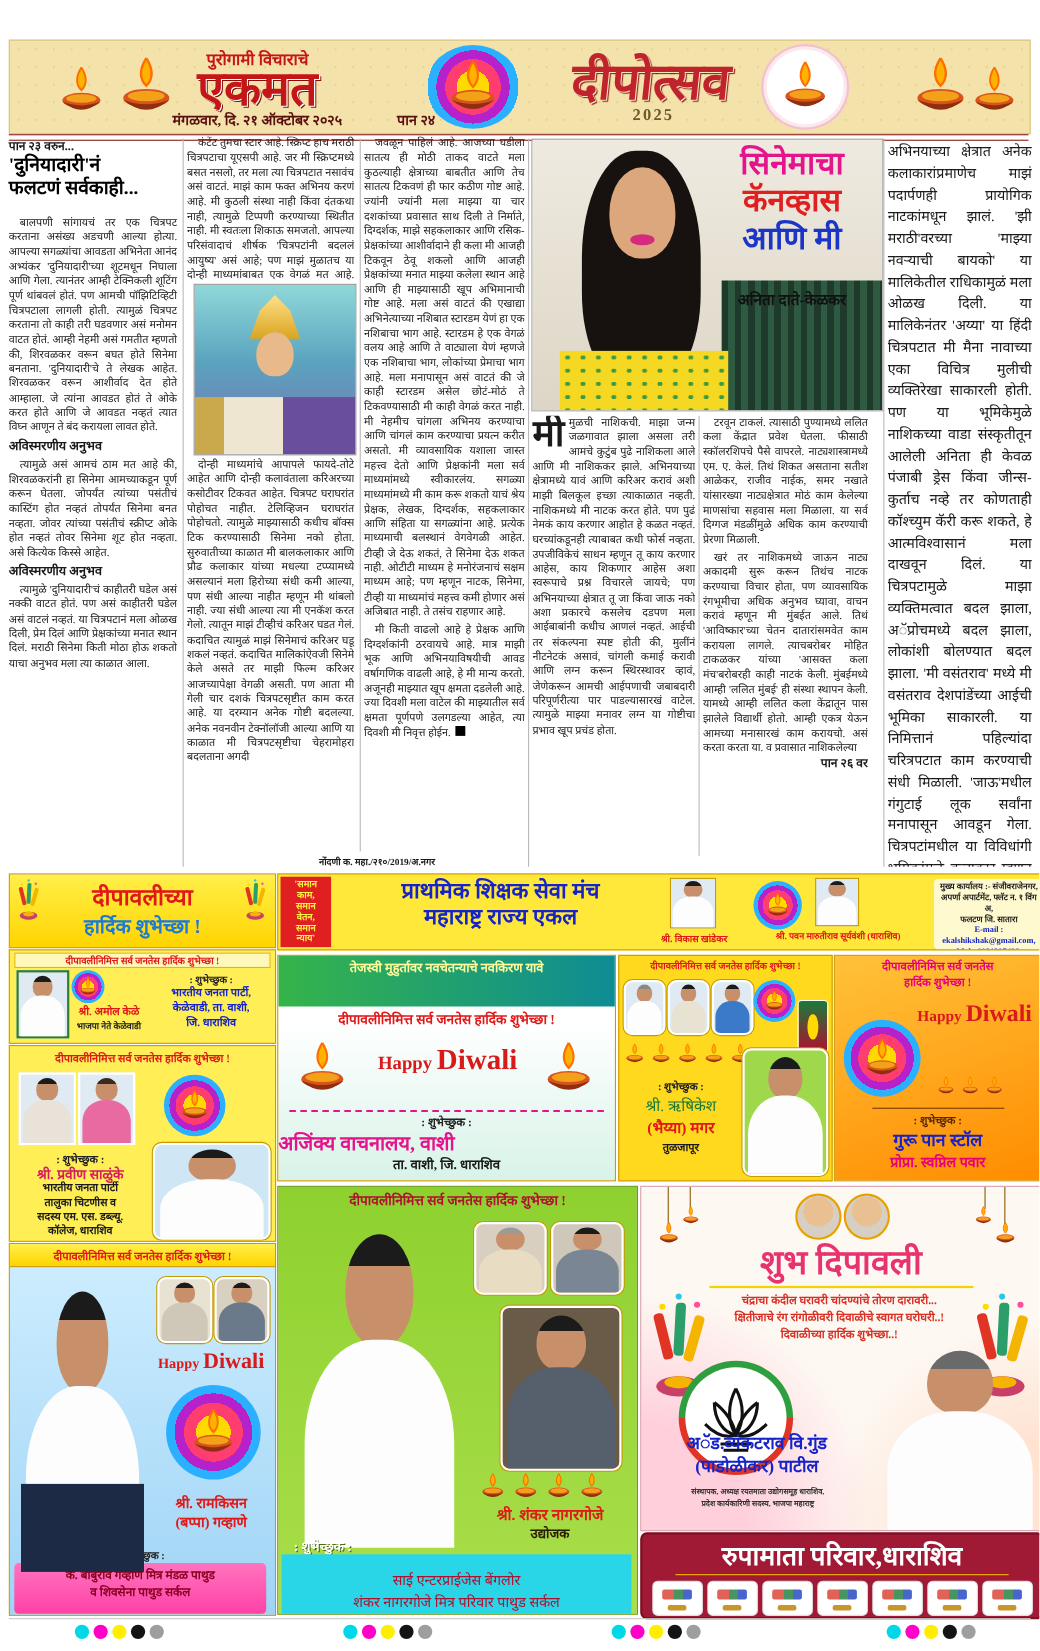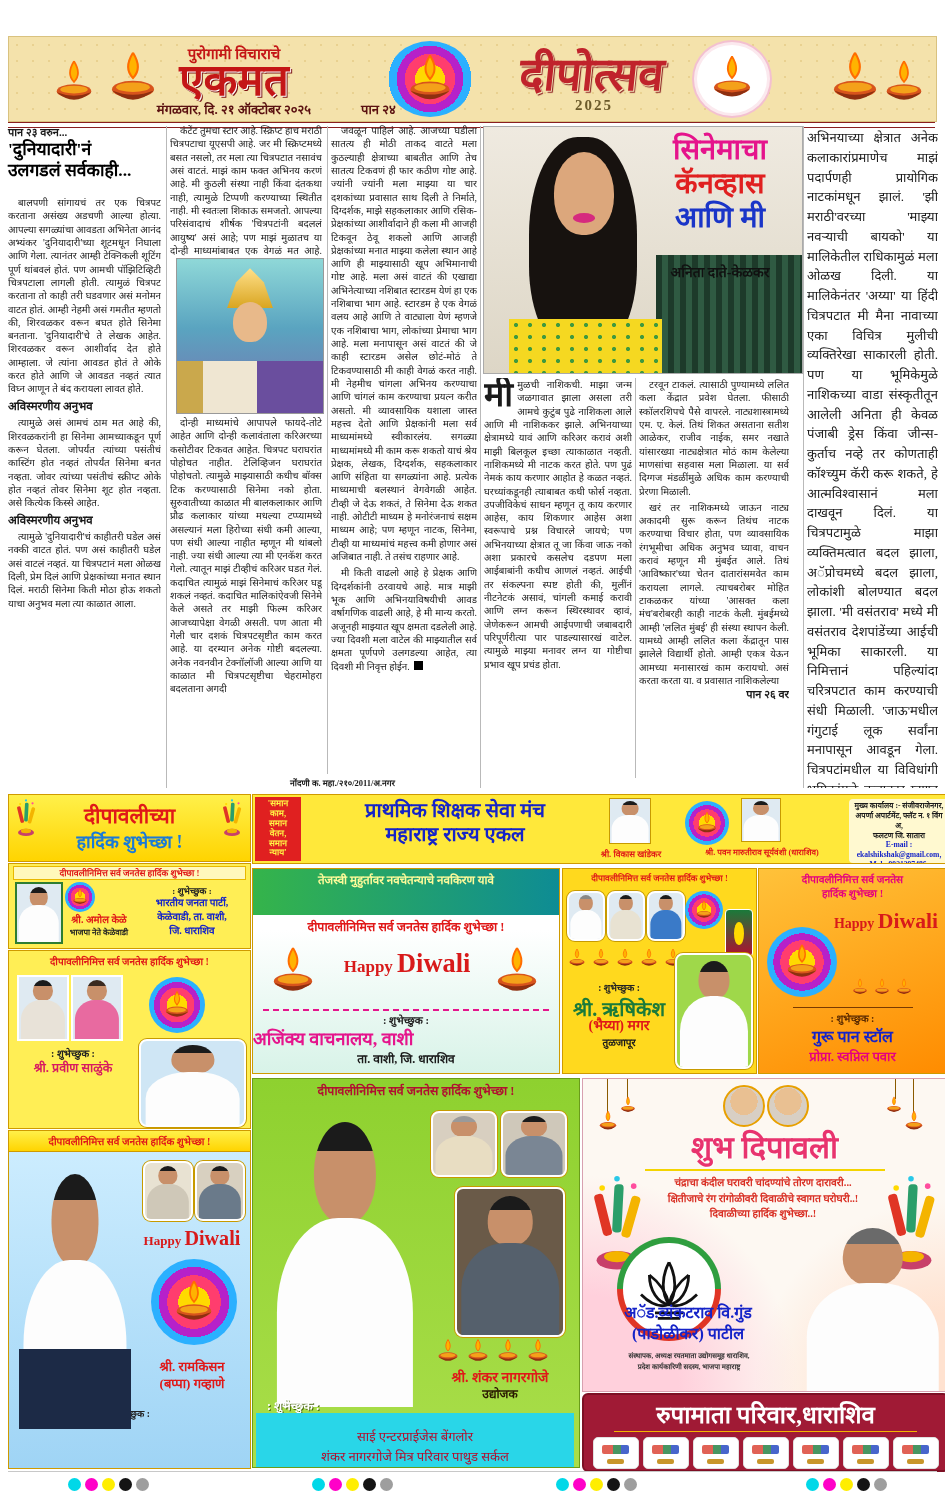--- a/index.html
+++ b/index.html
@@ -149,21 +149,21 @@
 
   <div class="abs rule-v" style="left:166px;top:126px;height:662px"></div>
   <div class="abs rule-v" style="left:327px;top:126px;height:648px"></div>
   <div class="abs rule-v" style="left:480px;top:126px;height:662px"></div>
   <div class="abs rule-v" style="left:635px;top:378px;height:400px"></div>
   <div class="abs rule-v" style="left:803px;top:126px;height:662px"></div>
 
   <div class="abs cont-label" style="left:8px;top:124px;width:152px">पान २३ वरुन...</div>
   <div class="abs headline-drama" style="left:8px;top:139px;width:154px">
     <span>'दुनियादारी'नं</span><br>
-    <span>उलगडलं सर्वकाही...</span>
+    <span>फलटणं सर्वकाही...</span>
   </div>
   <div class="abs body-col" style="left:8px;top:196px;width:153px;height:592px">
     <p>बालपणी सांगायचं तर एक चित्रपट करताना असंख्य अडचणी आल्या होत्या. आपल्या सगळ्यांचा आवडता अभिनेता आनंद अभ्यंकर 'दुनियादारी'च्या शूटमधून निघाला आणि गेला. त्यानंतर आम्ही टेक्निकली शूटिंग पूर्ण थांबवलं होतं. पण आमची पॉझिटिव्हिटी चित्रपटाला लागली होती. त्यामुळं चित्रपट करताना तो काही तरी घडवणार असं मनोमन वाटत होतं. आम्ही नेहमी असं गमतीत म्हणतो की, शिरवळकर वरून बघत होते सिनेमा बनताना. 'दुनियादारी'चे ते लेखक आहेत. शिरवळकर वरून आशीर्वाद देत होते आम्हाला. जे त्यांना आवडत होतं ते ओके करत होते आणि जे आवडत नव्हतं त्यात विघ्न आणून ते बंद करायला लावत होते.</p>
     <div class="sub-head">अविस्मरणीय अनुभव</div>
     <p>त्यामुळे असं आमचं ठाम मत आहे की, शिरवळकरांनी हा सिनेमा आमच्याकडून पूर्ण करून घेतला. जोपर्यंत त्यांच्या पसंतीचं कास्टिंग होत नव्हतं तोपर्यंत सिनेमा बनत नव्हता. जोवर त्यांच्या पसंतीचं स्क्रीप्ट ओके होत नव्हतं तोवर सिनेमा शूट होत नव्हता. असे कित्येक किस्से आहेत.</p>
     <div class="sub-head">अविस्मरणीय अनुभव</div>
     <p>त्यामुळे 'दुनियादारी'चं काहीतरी घडेल असं नक्की वाटत होतं. पण असं काहीतरी घडेल असं वाटलं नव्हतं. या चित्रपटानं मला ओळख दिली, प्रेम दिलं आणि प्रेक्षकांच्या मनात स्थान दिलं. मराठी सिनेमा किती मोठा होऊ शकतो याचा अनुभव मला त्या काळात आला.</p>
   </div>
 
   <div class="abs body-col" style="left:170px;top:124px;width:152px;height:132px">
@@ -203,21 +203,21 @@
   </div>
 
   <div class="abs body-col" style="left:639px;top:378px;width:150px;height:398px">
     <p>टरवून टाकलं. त्यासाठी पुण्यामध्ये ललित कला केंद्रात प्रवेश घेतला. फीसाठी स्कॉलरशिपचे पैसे वापरले. नाट्यशास्त्रामध्ये एम. ए. केलं. तिथं शिकत असताना सतीश आळेकर, राजीव नाईक, समर नखाते यांसारख्या नाट्यक्षेत्रात मोठं काम केलेल्या माणसांचा सहवास मला मिळाला. या सर्व दिग्गज मंडळींमुळे अधिक काम करण्याची प्रेरणा मिळाली.</p>
     <p><span>खरं तर नाशिकमध्ये जाऊन नाट्य अकादमी सुरू करून तिथंच नाटक करण्याचा विचार होता, पण व्यावसायिक रंगभूमीचा अधिक अनुभव घ्यावा, वाचन करावं म्हणून मी मुंबईत आले. तिथं 'आविष्कार'च्या चेतन दातारांसमवेत काम करायला लागले. त्याचबरोबर मोहित टाकळकर यांच्या 'आसक्त कला मंच'बरोबरही काही नाटकं केली. मुंबईमध्ये आम्ही 'ललित मुंबई' ही संस्था स्थापन केली. यामध्ये आम्ही ललित कला केंद्रातून पास झालेले विद्यार्थी होतो. आम्ही एकत्र येऊन आमच्या मनासारखं काम करायचो. असं करता करता या. व प्रवासात नाशिकलेल्या</span>
       <span class="cont-to">पान २६ वर</span></p>
   </div>
 
   <div class="abs col-large" style="left:807px;top:128px;width:131px;height:660px">अभिनयाच्या क्षेत्रात अनेक कलाकारांप्रमाणेच माझं पदार्पणही प्रायोगिक नाटकांमधून झालं. 'झी मराठी'वरच्या 'माझ्या नवऱ्याची बायको' या मालिकेतील राधिकामुळं मला ओळख दिली. या मालिकेनंतर 'अय्या' या हिंदी चित्रपटात मी मैना नावाच्या एका विचित्र मुलीची व्यक्तिरेखा साकारली होती. पण या भूमिकेमुळे नाशिकच्या वाडा संस्कृतीतून आलेली अनिता ही केवळ पंजाबी ड्रेस किंवा जीन्स-कुर्ताच नव्हे तर कोणताही कॉश्च्युम कॅरी करू शकते, हे आत्मविश्वासानं मला दाखवून दिलं. या चित्रपटामुळे माझा व्यक्तिमत्वात बदल झाला, अॅप्रोचमध्ये बदल झाला, लोकांशी बोलण्यात बदल झाला. 'मी वसंतराव' मध्ये मी वसंतराव देशपांडेंच्या आईची भूमिका साकारली. या निमित्तानं पहिल्यांदा चरित्रपटात काम करण्याची संधी मिळाली. 'जाऊ'मधील गंगुटाई लूक सर्वांना मनापासून आवडून गेला. चित्रपटांमधील या विविधांगी भूमिकांमुळे कलाकार म्हणून स्वतःला नव्यानं सिद्ध करण्याची संधी मिळाली. नाटक, मालिका आणि सिनेमा या तिन्ही माध्यमांची स्वतःची एक वेगळी ताकद आहे. सिनेमाचा कॅनव्हास मोठा असल्याने तिथल्या प्रेक्षकांची पाठीवर थाप मिळण्याला एक वेगळं महत्व आहे.</div>
 
-  <div class="abs" style="left:290px;top:777px;font-size:8.5px;font-weight:bold">नोंदणी क. महा./२१०/2011/अ.नगर</div>
+  <div class="abs" style="left:290px;top:777px;font-size:8.5px;font-weight:bold">नोंदणी क. महा./२१०/2019/अ.नगर</div>
 
   <div class="abs ad yellow" style="left:8px;top:794px;width:241px;height:66px;text-align:center">
     <svg class="abs" style="left:4px;top:4px" width="26" height="40">
         <use href="#cracker"></use>
       </svg>
     <svg class="abs" style="left:210px;top:4px" width="26" height="40">
         <use href="#cracker"></use>
       </svg>
     <div style="margin-top:6px;font-weight:bold;font-size:21px;color:#e01818">दीपावलीच्या</div>
     <div style="font-weight:bold;font-size:18px;color:#1a7ad8">हार्दिक शुभेच्छा !</div>
@@ -245,20 +245,26 @@
     <div class="ad-head" style="margin:3px 2px;font-size:10px">दीपावलीनिमित्त सर्व जनतेस हार्दिक शुभेच्छा !</div>
     <div class="avatar" style="left:8px;top:24px;width:48px;height:62px;--shirt:#e8e2d8;border:2px solid #fff"></div>
     <div class="avatar" style="left:62px;top:24px;width:48px;height:62px;--shirt:#e86aa0;--hair:#3a2a20;border:2px solid #fff"></div>
     <div class="abs burst" style="left:140px;top:26px;width:56px;height:56px">
       <svg width="30" height="34">
           <use href="#diya"></use>
         </svg>
       </div>
     <div class="abs lbl" style="left:4px;top:95px;width:120px;font-size:10px">: शुभेच्छुक :</div>
     <div class="abs" style="left:4px;top:108px;width:120px;text-align:center;font-weight:bold;font-size:12.5px;color:#d81b60">श्री. प्रवीण साळुंके</div>
+    <div class="abs" style="left:4px;top:124px;width:120px;text-align:center;font-weight:bold;font-size:9.8px;line-height:1.32">
+      <div>भारतीय जनता पार्टी</div>
+      <div>तालुका चिटणीस व</div>
+      <div>सदस्य एम. एस. डब्ल्यू.</div>
+      <div>कॉलेज, धाराशिव</div>
+    </div>
     <div class="avatar frame" style="left:130px;top:88px;width:103px;height:84px;--shirt:#fdfdfd;--bg:#cfe6f5"></div>
   </div>
 
   <div class="abs ad" style="left:8px;top:1130px;width:241px;height:337px;background:linear-gradient(180deg,#cfeeff,#9fd4f5)">
     <div class="ad-head yellow" style="font-size:10.2px;padding:3px 0;border-bottom:1px solid #cf9a00">दीपावलीनिमित्त सर्व जनतेस हार्दिक शुभेच्छा !</div>
     <div class="avatar" style="left:10px;top:30px;width:112px;height:268px;--shirt:#fdfdfd;--bg:transparent">
         <div class="pants"></div>
       </div>
     <div class="avatar frame" style="left:134px;top:30px;width:46px;height:56px;--shirt:#cfc8b8;--bg:#e8e2d2"></div>
     <div class="avatar frame" style="left:186px;top:30px;width:46px;height:56px;--shirt:#6a7a8a;--bg:#d8d0c0"></div>
@@ -269,20 +275,24 @@
     <div class="abs burst" style="left:142px;top:128px;width:86px;height:86px">
       <svg width="46" height="52">
           <use href="#diya"></use>
         </svg>
       </div>
     <div class="abs" style="left:128px;top:228px;width:110px;text-align:center;font-weight:bold;font-size:13px;color:#e01818;line-height:1.3">
       <div>श्री. रामकिसन</div>
       <div>(बप्पा) गव्हाणे</div>
     </div>
     <div class="abs lbl" style="left:60px;top:276px;width:120px;font-size:9.5px">: शुभेच्छुक :</div>
+    <div class="abs" style="left:4px;top:290px;width:229px;height:42px;background:linear-gradient(180deg,#ff74be,#ff41a8);border-radius:4px;text-align:center;color:#8a0020;font-weight:bold;font-size:10.8px;line-height:1.45;padding-top:4px">
+      <div>कै. बाबुराव गव्हाणे मित्र मंडळ पाथुड</div>
+      <div>व शिवसेना पाथुड सर्कल</div>
+    </div>
   </div>
 
   <div class="abs ad" style="left:252px;top:794px;width:693px;height:68px;background:#ffe83a">
     <div class="abs" style="left:2px;top:2px;width:46px;height:62px;background:#e02020;color:#fff344;font-weight:bold;font-size:8.6px;text-align:center;line-height:1.15;padding-top:2px">
       <div>'समान</div>
       <div>काम,</div>
       <div>समान</div>
       <div>वेतन,</div>
       <div>समान</div>
       <div>न्याय'</div>
@@ -359,21 +369,21 @@
         </svg>
       <svg width="20" height="22">
           <use href="#diya"></use>
         </svg>
       <svg width="20" height="22">
           <use href="#diya"></use>
         </svg>
     </div>
     <div class="avatar frame" style="left:112px;top:84px;width:74px;height:112px;--shirt:#fdfdfd;--bg:#9fd84a"></div>
     <div class="abs lbl" style="left:2px;top:112px;width:108px;font-size:9.5px">: शुभेच्छुक :</div>
-    <div class="abs" style="left:2px;top:126px;width:108px;text-align:center;font-weight:bold;font-size:20px;color:#1a7a3a">श्री. ऋषिकेश</div>
+    <div class="abs" style="left:2px;top:126px;width:108px;text-align:center;font-weight:normal;font-size:14px;color:#1a7a3a">श्री. ऋषिकेश</div>
     <div class="abs" style="left:2px;top:146px;width:108px;text-align:center;font-weight:bold;font-size:14px;color:#e01818">(भैय्या) मगर</div>
     <div class="abs" style="left:2px;top:166px;width:108px;text-align:center;font-weight:bold;font-size:10px">तुळजापूर</div>
   </div>
 
   <div class="abs ad" style="left:758px;top:868px;width:187px;height:204px;background:linear-gradient(160deg,#ffc23a,#ff8c00)">
     <div style="margin-top:4px;text-align:center;font-weight:bold;font-size:10.4px;color:#e6007e;line-height:1.35">
       <div>दीपावलीनिमित्त सर्व जनतेस</div>
       <div>हार्दिक शुभेच्छा !</div>
     </div>
     <div class="abs happy-d" style="left:72px;top:40px;width:110px;text-align:center;font-size:14px">

